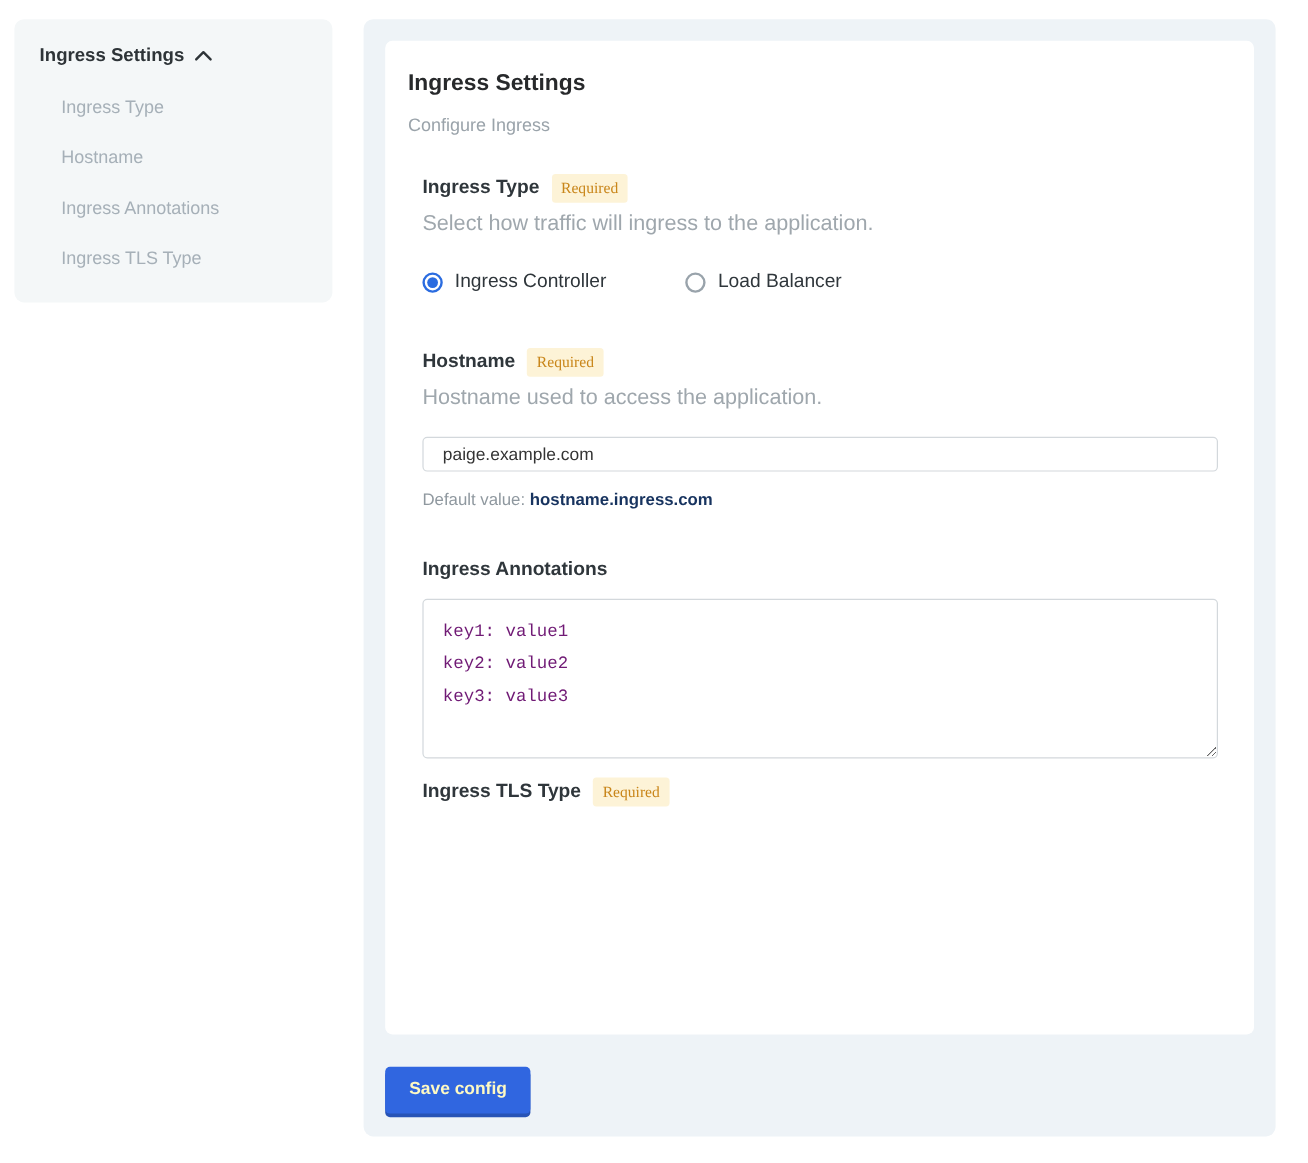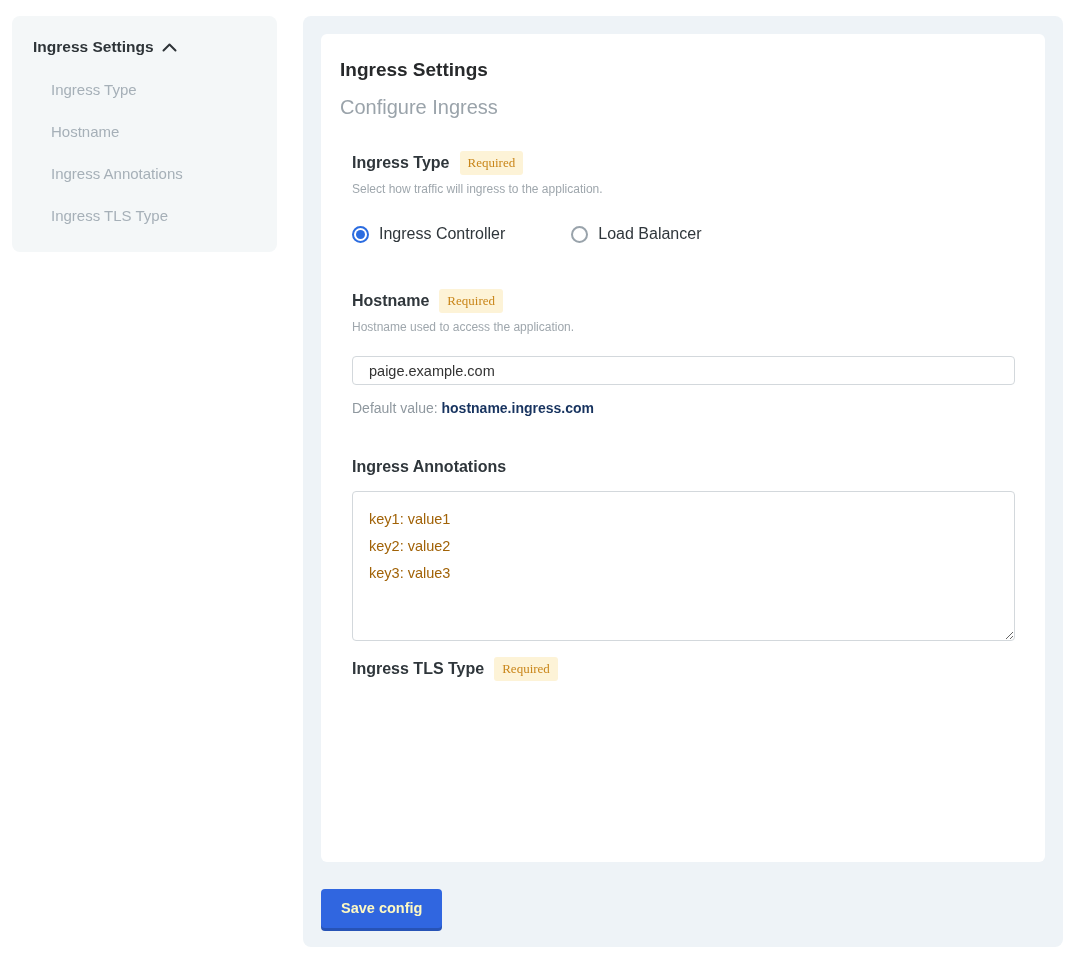--- a/index.html
+++ b/index.html
@@ -54,21 +54,21 @@
     height: 828px;
     padding: 25px 30px 40px 19px;
   }
   .card-title {
     font-size: 19px;
     font-weight: 700;
     color: #27292b;
   }
   .card-subtitle {
     margin-top: 15px;
-    font-size: 20px;
+    font-size: 15px;
     color: #9aa3aa;
   }
   .sections { margin-left: 12px; margin-top: 32px; }
 
   .section-heading {
     display: flex;
     align-items: center;
     gap: 10px;
   }
   .section-label {
@@ -79,21 +79,21 @@
   .required-badge {
     background: #fdf3d7;
     color: #c9861a;
     font-size: 13px;
     padding: 4px 8px;
     border-radius: 3px;
     font-family: Liberation Serif, serif;
   }
   .help-text {
     margin-top: 7px;
-    font-size: 12px;
+    font-size: 18px;
     color: #9fa7ad;
   }
 
   
   .radio-row {
     display: flex;
     gap: 66px;
     margin-top: 29px;
   }
   .radio-option {
@@ -143,28 +143,28 @@
   .default-value {
     color: #17335f;
     font-weight: 700;
   }
 
   .section-annotations { margin-top: 42px; }
   .annotations-textarea {
     display: block;
     margin-top: 15px;
     width: 663px;
-    height: 150px;
+    height: 133px;
     border: 1px solid #d3d8dc;
     border-radius: 4px;
     padding: 14px 16px;
-    font-family: Liberation Sans, sans-serif;
+    font-family: Liberation Mono, monospace;
     font-size: 14.5px;
     line-height: 27px;
-    color: #a16207;
+    color: #701a75;
     resize: both;
     outline: none;
   }
 
   .section-tls { margin-top: 16px; }
   .radio-stack .radio-option { margin-top: 26px; }
 
   .save-button {
     margin-top: 27px;
     display: inline-block;

